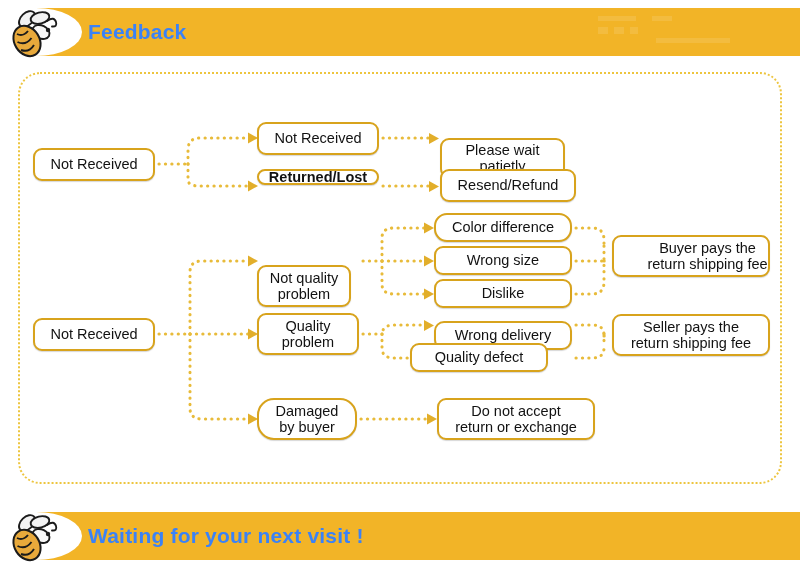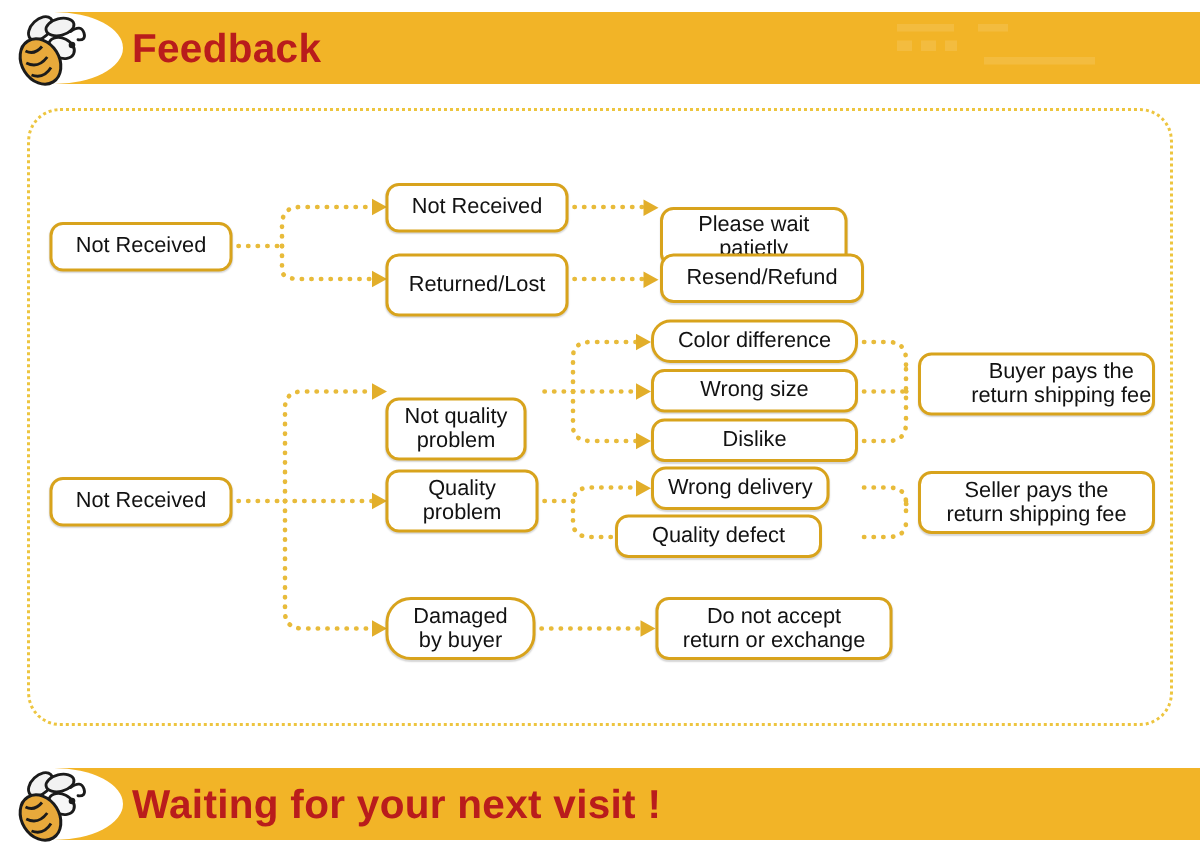--- a/index.html
+++ b/index.html
@@ -41,23 +41,23 @@
     height: 48px;
     background: #ffffff;
     border-radius: 0 100% 100% 0 / 0 50% 50% 0;
   }
   .banner-title {
     position: absolute;
     left: 88px;
     top: 0;
     height: 48px;
     line-height: 48px;
-    font-size: 27px;
+    font-size: 21px;
     font-weight: bold;
-    color: #b91c1c;
+    color: #3b82f6;
     letter-spacing: 0.2px;
     white-space: nowrap;
   }
   .banner-watermark {
     position: absolute;
     right: 32px;
     top: 6px;
     width: 170px;
     height: 34px;
     opacity: 0.11;
@@ -197,35 +197,35 @@
   <path class="dot-path" d="M604 334 V346"></path>
   <path class="dot-path" d="M604 336 H610"></path>
 
   <path class="dot-path" d="M361 419 H428"></path>
   <polygon class="arrow-head" points="427,413.5 437,419 427,424.5"></polygon>
 </svg>
 
 <div id="nodes-layer">
     <div class="node" style="left: 33px; top: 148px; width: 122px; height: 33px;">Not Received</div>
     <div class="node" style="left: 257px; top: 122px; width: 122px; height: 33px;">Not Received</div>
-    <div class="node" style="left: 257px; top: 169px; width: 122px; height: 42px;">Returned/Lost</div>
+    <div class="node" style="left: 257px; top: 169px; width: 122px; height: 16px; font-weight: bold;">Returned/Lost</div>
     <div class="node" style="left: 440px; top: 118px; width: 125px; height: 40px; margin-top: 20px;">Please wait
 patietly</div>
     <div class="node" style="left: 440px; top: 169px; width: 136px; height: 33px;">Resend/Refund</div>
     <div class="node" style="left: 33px; top: 318px; width: 122px; height: 33px;">Not Received</div>
     <div class="node" style="left: 257px; top: 240px; width: 94px; height: 42px; margin-top: 25px;">Not quality
 problem</div>
     <div class="node" style="left: 257px; top: 313px; width: 102px; height: 42px;">Quality
 problem</div>
     <div class="node" style="left: 257px; top: 398px; width: 100px; height: 42px; border-radius: 17px;">Damaged
 by buyer</div>
     <div class="node" style="left: 434px; top: 213px; width: 138px; height: 29px; border-radius: 13px;">Color difference</div>
     <div class="node" style="left: 434px; top: 246px; width: 138px; height: 29px;">Wrong size</div>
     <div class="node" style="left: 434px; top: 279px; width: 138px; height: 29px;">Dislike</div>
-    <div class="node" style="left: 434px; top: 311px; width: 119px; height: 29px; border-radius: 10px;">Wrong delivery</div>
+    <div class="node" style="left: 434px; top: 321px; width: 138px; height: 29px; border-radius: 10px;">Wrong delivery</div>
     <div class="node" style="left: 410px; top: 343px; width: 138px; height: 29px; text-align: center;">Quality defect</div>
     <div class="node" style="left: 612px; top: 235px; width: 158px; height: 42px; padding-left: 33px;">Buyer pays the
 return shipping fee</div>
     <div class="node" style="left: 612px; top: 314px; width: 158px; height: 42px;">Seller pays the
 return shipping fee</div>
     <div class="node" style="left: 437px; top: 398px; width: 158px; height: 42px;">Do not accept
 return or exchange</div>
   </div>
 
 <div class="banner" id="footer-banner">

